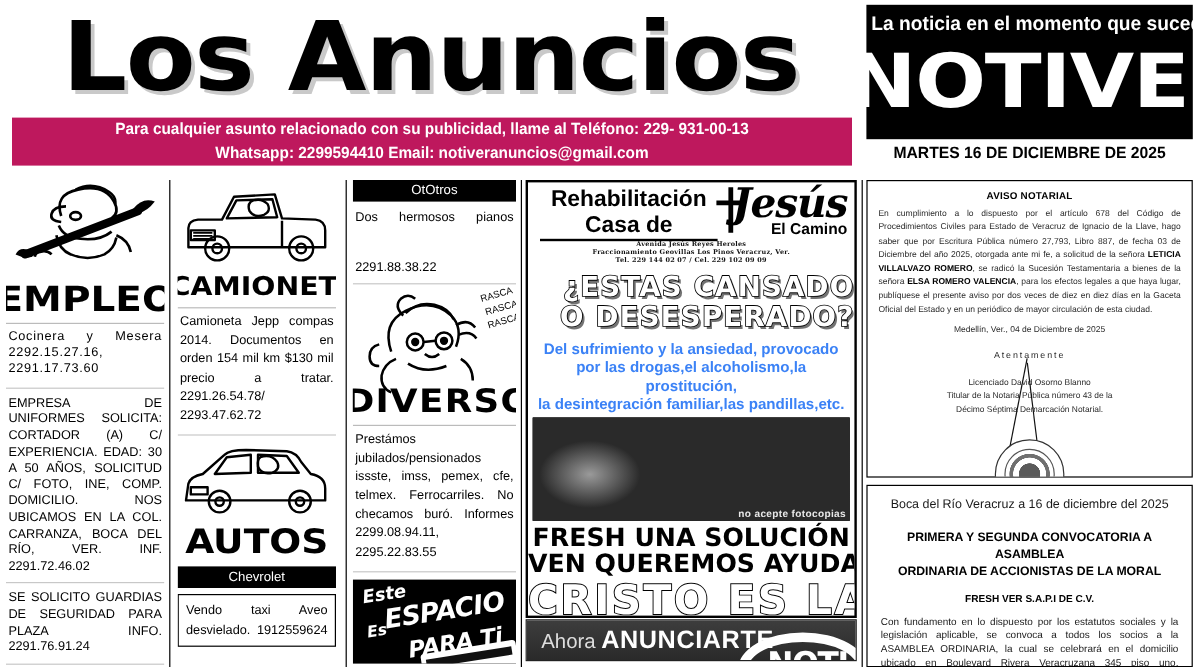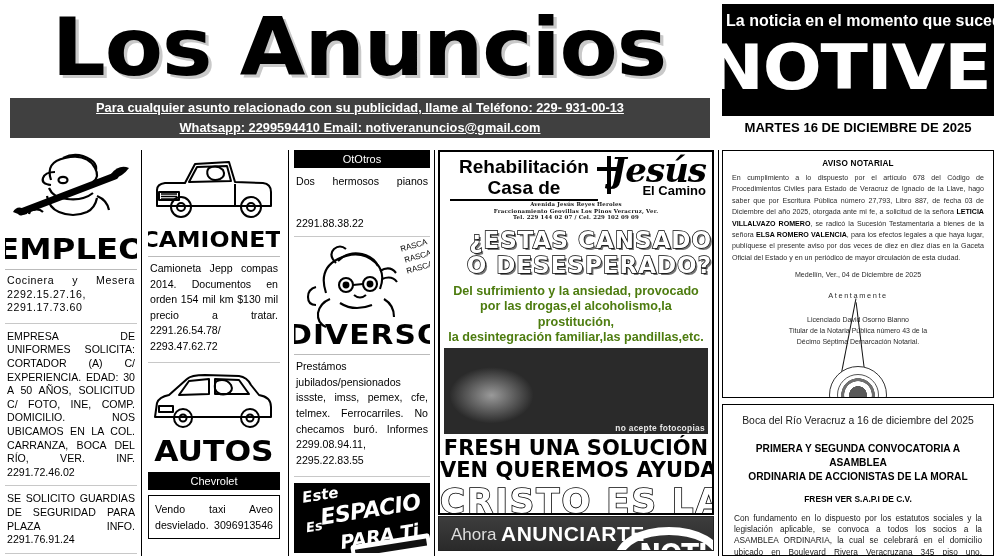--- a/index.html
+++ b/index.html
@@ -19,23 +19,22 @@
     font-family:"DejaVu Sans", sans-serif;
     font-weight:bold; font-size:80px; line-height:92px;
     text-align:center; color:#000;
     letter-spacing:-1px;
     text-shadow: 3px 3px 0 #c9c9c9;
     transform: scaleX(1.06); transform-origin: center;
     white-space:nowrap;
   }
   .masthead-bar {
     position:absolute; left:10px; top:98px; width:700px; height:40px;
-    background:#404040; color:#fff;
+    background:#be185d; color:#fff;
     text-align:center;
-    text-decoration:underline;
   }
   .masthead-bar div {
     font-family:"Liberation Sans", sans-serif;
     font-weight:bold; font-size:13.5px; line-height:20px;
     transform: scaleX(0.95); transform-origin:center;
     white-space:nowrap;
   }
 
   
   #notiver-box { position:absolute; left:722px; top:4px; width:272px; height:112px; background:#000; }
@@ -116,21 +115,21 @@
     font-family:"DejaVu Sans", sans-serif; font-weight:bold;
     font-size:23px; line-height:25px; text-align:right;
     color:#fff;
     -webkit-text-stroke: 1.4px #000;
     paint-order: stroke fill;
     text-shadow: 2px 2px 0 rgba(0,0,0,0.55);
     letter-spacing:1px; white-space:nowrap;
   }
   .bold-body {
     font-family:"Liberation Sans", sans-serif; font-weight:bold;
-    font-size:12.6px; line-height:15.5px; text-align:center; color:#4d7c0f;
+    font-size:12.6px; line-height:15.5px; text-align:center; color:#3b82f6;
   }
   .photo-strip {
     position:relative; height:86px; margin:2px 4px 0 4px;
     background:
       radial-gradient(ellipse 60px 40px at 18% 55%, #9a9a9a 0%, #2a2a2a 70%),
       radial-gradient(ellipse 70px 50px at 52% 45%, #b5b5b5 0%, #1f1f1f 72%),
       radial-gradient(ellipse 55px 45px at 85% 60%, #888 0%, #151515 75%),
       linear-gradient(160deg, #3a3a3a 0%, #101010 50%, #2e2e2e 100%);
     overflow:hidden;
   }
@@ -360,21 +359,21 @@
         <circle cx="99" cy="51" r="9"></circle>
           <circle cx="99" cy="51" r="3.5"></circle>
         <path d="M8 39 L22 39 L22 45 L8 45 Z"></path>
         <path d="M66 14 q9 -3 14 4 q3 6 -4 9 q-9 2 -12 -5 q-1 -6 2 -8z"></path>
       </g>
     </svg>
     <div class="cat-title" style="font-size:28px; line-height:29px; margin:-2px 0 6px 0; transform:scaleX(1.12);">AUTOS</div>
 
     <div class="blackbar">Chevrolet</div>
     <div class="boxad" style="margin-top:5px;">
-      <div class="adtext" style="line-height:16px;">Vendo taxi Aveo desvielado. 3096913546</div>
+      <div class="adtext" style="line-height:16px;">Vendo taxi Aveo desvielado. 1912559624</div>
     </div>
     <svg width="126" height="34" viewBox="0 0 126 34" style="margin-top:6px;">
       <g fill="none" stroke="#000" stroke-width="1.8">
         <circle cx="34" cy="22" r="9"></circle>
           <circle cx="92" cy="22" r="9"></circle>
       </g>
     </svg>
   </div>
 
   <div id="col3">

